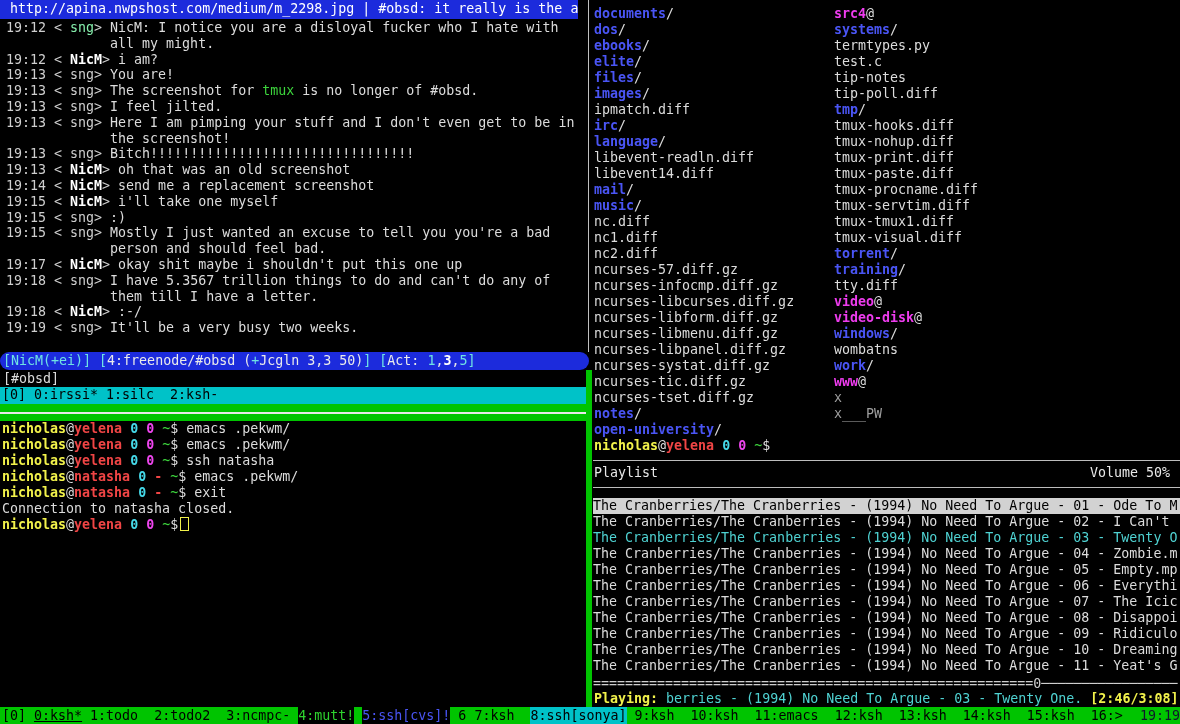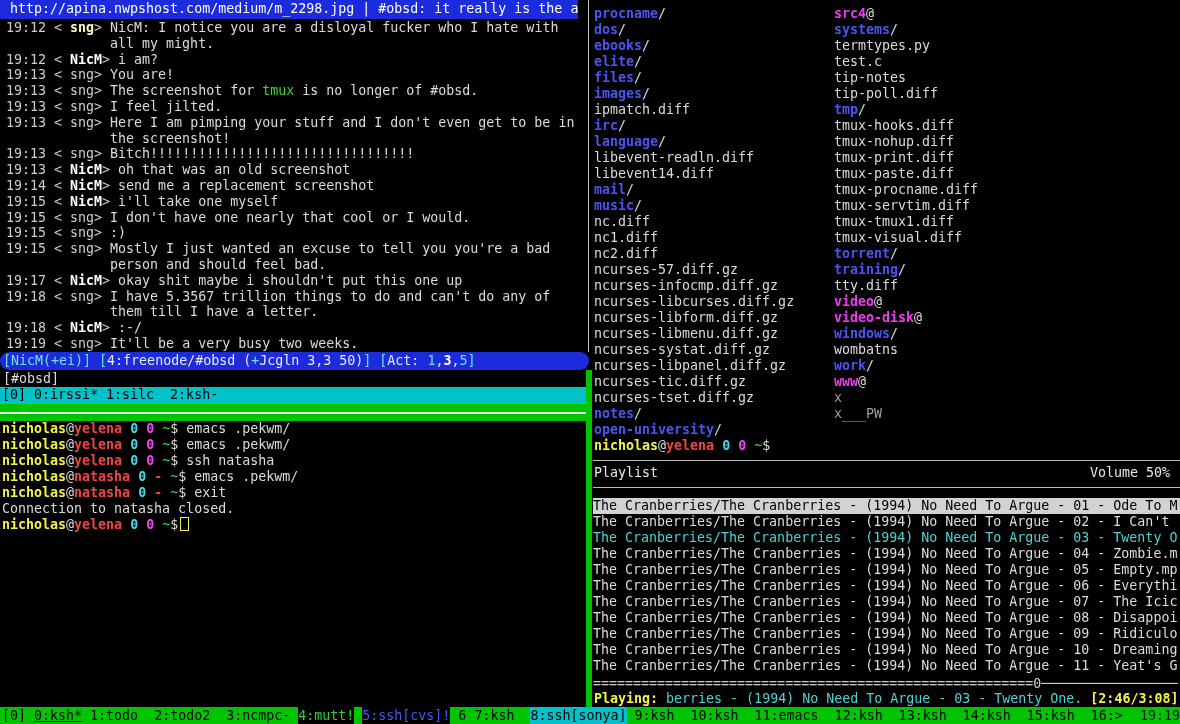--- a/index.html
+++ b/index.html
@@ -4,21 +4,21 @@
 <style>
   html,body{margin:0;padding:0;background:#000;}
   #screen{position:relative;width:1180px;height:724px;background:#000;overflow:hidden;
           font-family:"DejaVu Sans Mono","Liberation Mono",monospace;font-size:13.3px;line-height:16px;color:#dcdcdc;}
   .line{white-space:pre;height:16px;overflow:hidden;}
   
   .sg-ts{color:#cfcfcf}
   .sg-txt{color:#dcdcdc}
   .sg-wht{color:#dcdcdc}
   .sg-nick{color:#ffffff;font-weight:bold}
-  .sg-hi{color:#fef9c3;font-weight:bold}
+  .sg-hi{color:#86efac;font-weight:normal}
   .sg-grn{color:#3cd43c}
   .sg-yel{color:#f2f24b;font-weight:bold}
   .sg-red{color:#f04545;font-weight:bold}
   .sg-cyn{color:#45d8e8;font-weight:bold}
   .sg-mag{color:#ee45ee;font-weight:bold}
   .sg-cyn2{color:#4fd2d2}
   .sg-sbbr{color:#6fe3e3}
   .sg-sbw{color:#eaeaea}
   .sg-sbwb{color:#ffffff;font-weight:bold}
   .sg-cursor{display:inline-block;width:7px;height:12px;border:1px solid #f2f24b;margin-left:2px;vertical-align:-2px}
@@ -76,21 +76,20 @@
       <div class="line"><span class="sg-ts">19:12 &lt; </span><span class="sg-nick">NicM</span><span class="sg-ts">&gt; </span><span class="sg-txt">i am?</span></div>
       <div class="line"><span class="sg-ts">19:13 &lt; sng&gt; </span><span class="sg-txt">You are!</span></div>
       <div class="line"><span class="sg-ts">19:13 &lt; sng&gt; </span><span class="sg-txt">The screenshot for </span><span class="sg-grn">tmux</span><span class="sg-txt"> is no longer of #obsd.</span></div>
       <div class="line"><span class="sg-ts">19:13 &lt; sng&gt; </span><span class="sg-txt">I feel jilted.</span></div>
       <div class="line"><span class="sg-ts">19:13 &lt; sng&gt; </span><span class="sg-txt">Here I am pimping your stuff and I don't even get to be in</span></div>
       <div class="line"><span class="sg-txt">             the screenshot!</span></div>
       <div class="line"><span class="sg-ts">19:13 &lt; sng&gt; </span><span class="sg-txt">Bitch!!!!!!!!!!!!!!!!!!!!!!!!!!!!!!!!!</span></div>
       <div class="line"><span class="sg-ts">19:13 &lt; </span><span class="sg-nick">NicM</span><span class="sg-ts">&gt; </span><span class="sg-txt">oh that was an old screenshot</span></div>
       <div class="line"><span class="sg-ts">19:14 &lt; </span><span class="sg-nick">NicM</span><span class="sg-ts">&gt; </span><span class="sg-txt">send me a replacement screenshot</span></div>
       <div class="line"><span class="sg-ts">19:15 &lt; </span><span class="sg-nick">NicM</span><span class="sg-ts">&gt; </span><span class="sg-txt">i'll take one myself</span></div>
-      <div class="line"><span class="sg-ts">19:15 &lt; sng&gt; </span><span class="sg-txt">I don't have one nearly that cool or I would.</span></div>
       <div class="line"><span class="sg-ts">19:15 &lt; sng&gt; </span><span class="sg-txt">:)</span></div>
       <div class="line"><span class="sg-ts">19:15 &lt; sng&gt; </span><span class="sg-txt">Mostly I just wanted an excuse to tell you you're a bad</span></div>
       <div class="line"><span class="sg-txt">             person and should feel bad.</span></div>
       <div class="line"><span class="sg-ts">19:17 &lt; </span><span class="sg-nick">NicM</span><span class="sg-ts">&gt; </span><span class="sg-txt">okay shit maybe i shouldn't put this one up</span></div>
       <div class="line"><span class="sg-ts">19:18 &lt; sng&gt; </span><span class="sg-txt">I have 5.3567 trillion things to do and can't do any of</span></div>
       <div class="line"><span class="sg-txt">             them till I have a letter.</span></div>
       <div class="line"><span class="sg-ts">19:18 &lt; </span><span class="sg-nick">NicM</span><span class="sg-ts">&gt; </span><span class="sg-txt">:-/</span></div>
       <div class="line"><span class="sg-ts">19:19 &lt; sng&gt; </span><span class="sg-txt">It'll be a very busy two weeks.</span></div>
     </div>
   <div id="irssi-status">
@@ -106,43 +105,43 @@
       <div class="line"><span class="sg-yel">nicholas</span><span class="sg-wht">@</span><span class="sg-red">yelena</span><span class="sg-wht"> </span><span class="sg-cyn">0</span><span class="sg-wht"> </span><span class="sg-mag">0</span><span class="sg-wht"> </span><span class="sg-grn">~</span><span class="sg-wht">$ </span><span class="sg-txt">emacs .pekwm/</span></div>
       <div class="line"><span class="sg-yel">nicholas</span><span class="sg-wht">@</span><span class="sg-red">yelena</span><span class="sg-wht"> </span><span class="sg-cyn">0</span><span class="sg-wht"> </span><span class="sg-mag">0</span><span class="sg-wht"> </span><span class="sg-grn">~</span><span class="sg-wht">$ </span><span class="sg-txt">ssh natasha</span></div>
       <div class="line"><span class="sg-yel">nicholas</span><span class="sg-wht">@</span><span class="sg-red">natasha</span><span class="sg-wht"> </span><span class="sg-cyn">0</span><span class="sg-wht"> </span><span class="sg-red">-</span><span class="sg-wht"> </span><span class="sg-grn">~</span><span class="sg-wht">$ </span><span class="sg-txt">emacs .pekwm/</span></div>
       <div class="line"><span class="sg-yel">nicholas</span><span class="sg-wht">@</span><span class="sg-red">natasha</span><span class="sg-wht"> </span><span class="sg-cyn">0</span><span class="sg-wht"> </span><span class="sg-red">-</span><span class="sg-wht"> </span><span class="sg-grn">~</span><span class="sg-wht">$ </span><span class="sg-txt">exit</span></div>
       <div class="line"><span class="sg-txt">Connection to natasha closed.</span></div>
       <div class="line"><span class="sg-yel">nicholas</span><span class="sg-wht">@</span><span class="sg-red">yelena</span><span class="sg-wht"> </span><span class="sg-cyn">0</span><span class="sg-wht"> </span><span class="sg-mag">0</span><span class="sg-wht"> </span><span class="sg-grn">~</span><span class="sg-wht">$</span><span class="sg-cursor"></span></div>
     </div>
   <div id="vline-top"></div>
   <div id="vline-green"></div>
   <div id="files-col1">
-      <div class="line"><span class="f-dir">procname</span><span class="f-sfx">/</span></div>
+      <div class="line"><span class="f-dir">documents</span><span class="f-sfx">/</span></div>
       <div class="line"><span class="f-dir">dos</span><span class="f-sfx">/</span></div>
       <div class="line"><span class="f-dir">ebooks</span><span class="f-sfx">/</span></div>
       <div class="line"><span class="f-dir">elite</span><span class="f-sfx">/</span></div>
       <div class="line"><span class="f-dir">files</span><span class="f-sfx">/</span></div>
       <div class="line"><span class="f-dir">images</span><span class="f-sfx">/</span></div>
       <div class="line"><span class="f-file">ipmatch.diff</span></div>
       <div class="line"><span class="f-dir">irc</span><span class="f-sfx">/</span></div>
       <div class="line"><span class="f-dir">language</span><span class="f-sfx">/</span></div>
       <div class="line"><span class="f-file">libevent-readln.diff</span></div>
       <div class="line"><span class="f-file">libevent14.diff</span></div>
       <div class="line"><span class="f-dir">mail</span><span class="f-sfx">/</span></div>
       <div class="line"><span class="f-dir">music</span><span class="f-sfx">/</span></div>
       <div class="line"><span class="f-file">nc.diff</span></div>
       <div class="line"><span class="f-file">nc1.diff</span></div>
       <div class="line"><span class="f-file">nc2.diff</span></div>
       <div class="line"><span class="f-file">ncurses-57.diff.gz</span></div>
       <div class="line"><span class="f-file">ncurses-infocmp.diff.gz</span></div>
       <div class="line"><span class="f-file">ncurses-libcurses.diff.gz</span></div>
       <div class="line"><span class="f-file">ncurses-libform.diff.gz</span></div>
       <div class="line"><span class="f-file">ncurses-libmenu.diff.gz</span></div>
+      <div class="line"><span class="f-file">ncurses-libpanel.diff.gz</span></div>
       <div class="line"><span class="f-file">ncurses-systat.diff.gz</span></div>
-      <div class="line"><span class="f-file">ncurses-libpanel.diff.gz</span></div>
       <div class="line"><span class="f-file">ncurses-tic.diff.gz</span></div>
       <div class="line"><span class="f-file">ncurses-tset.diff.gz</span></div>
       <div class="line"><span class="f-dir">notes</span><span class="f-sfx">/</span></div>
       <div class="line"><span class="f-dir">open-university</span><span class="f-sfx">/</span></div>
     </div>
   <div id="files-col2">
       <div class="line"><span class="f-link">src4</span><span class="f-sfx">@</span></div>
       <div class="line"><span class="f-dir">systems</span><span class="f-sfx">/</span></div>
       <div class="line"><span class="f-file">termtypes.py</span></div>
       <div class="line"><span class="f-file">test.c</span></div>

